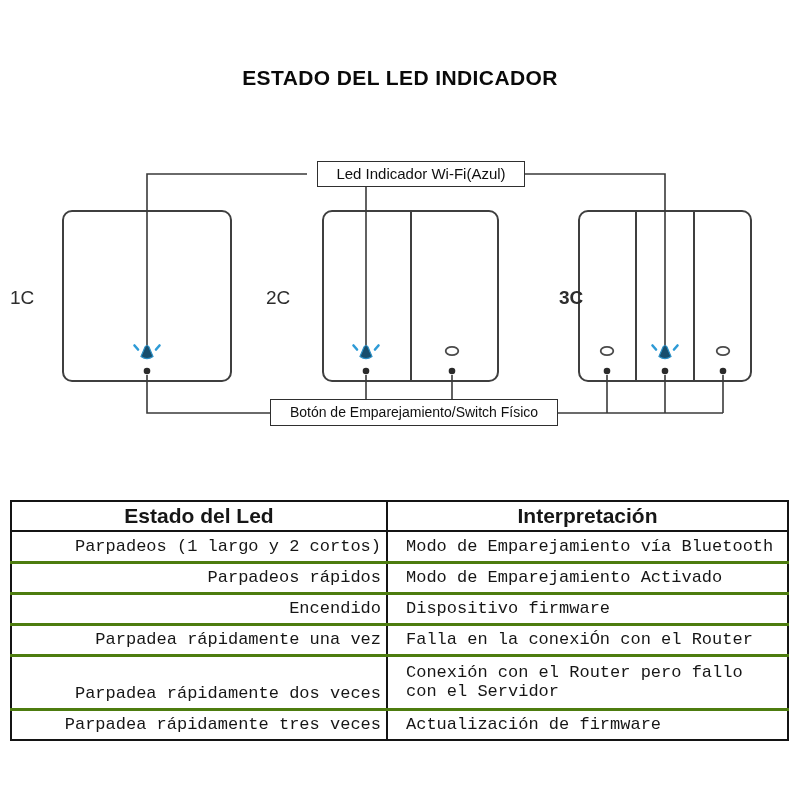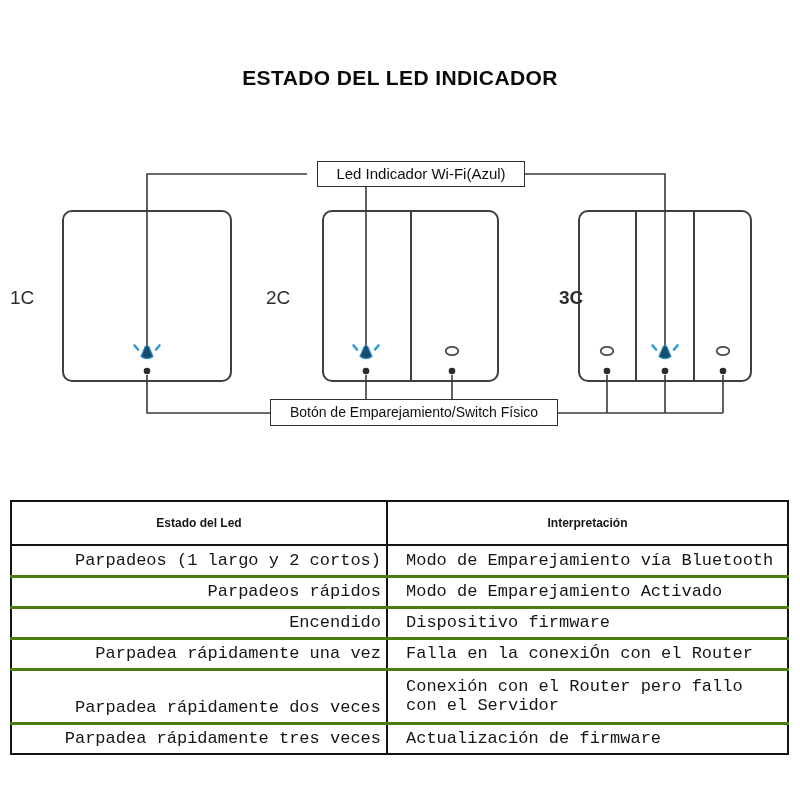--- a/index.html
+++ b/index.html
@@ -88,25 +88,25 @@
     width: 779px;
     border-collapse: collapse;
     table-layout: fixed;
     font-size: 17px;
     color: #161616;
   }
   .led-table, .led-table th, .led-table td { box-sizing: border-box; }
   .led-table { border: 2px solid #141414; }
   .led-table th {
     height: 30px;
-    font-size: 12px;
+    font-size: 21px;
     font-weight: bold;
     text-align: center;
     border-bottom: 2px solid #141414;
-    padding: 14px 4px;
+    padding: 2px 4px;
   }
   .col-led   { width: 376px; border-right: 2px solid #141414; }
   .led-table td { padding: 4px 6px; vertical-align: middle; }
   .led-table td.cell-led    { text-align: right; padding-right: 5px; }
   .led-table td.cell-interp { text-align: left; padding-left: 18px; }
   .led-table tbody tr { height: 31px; font-family: Liberation Mono, monospace; }
   .led-table tbody tr.tall { height: 54px; }
   .led-table tbody tr + tr td { border-top: 3px solid #4d7c0f; }
   .led-table td.valign-bottom { vertical-align: bottom; padding-bottom: 5px; }
 </style>

